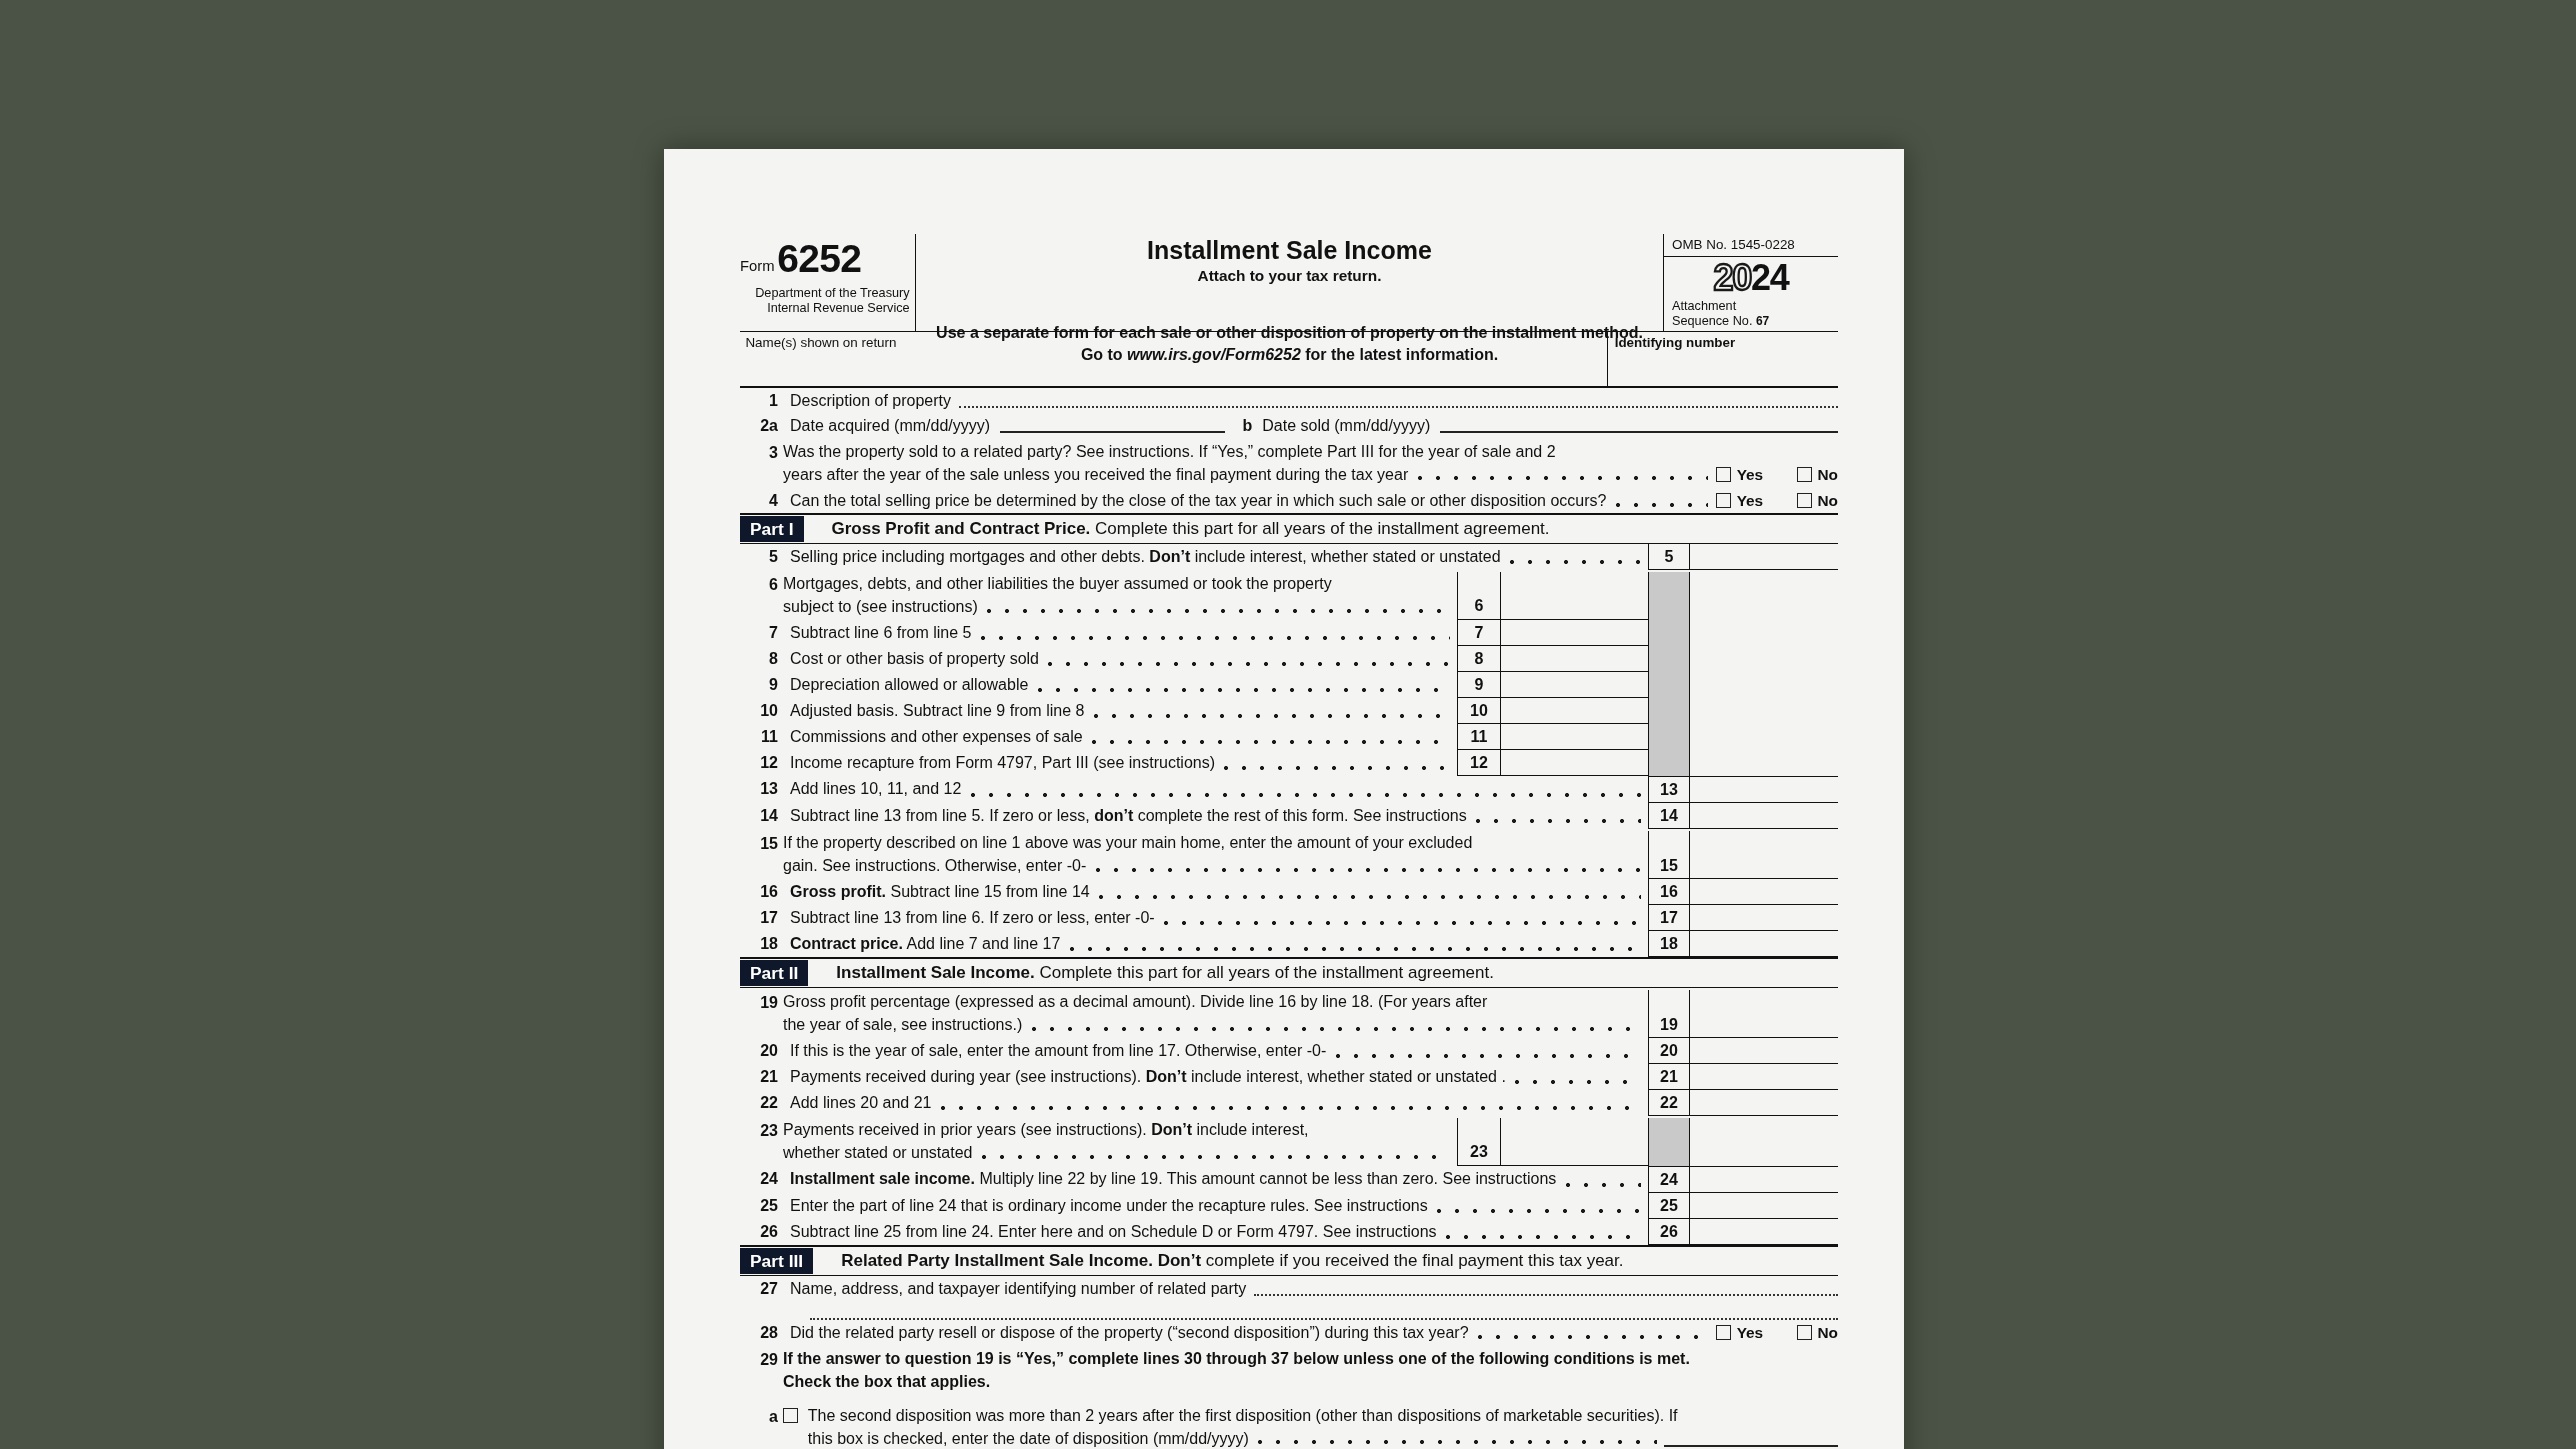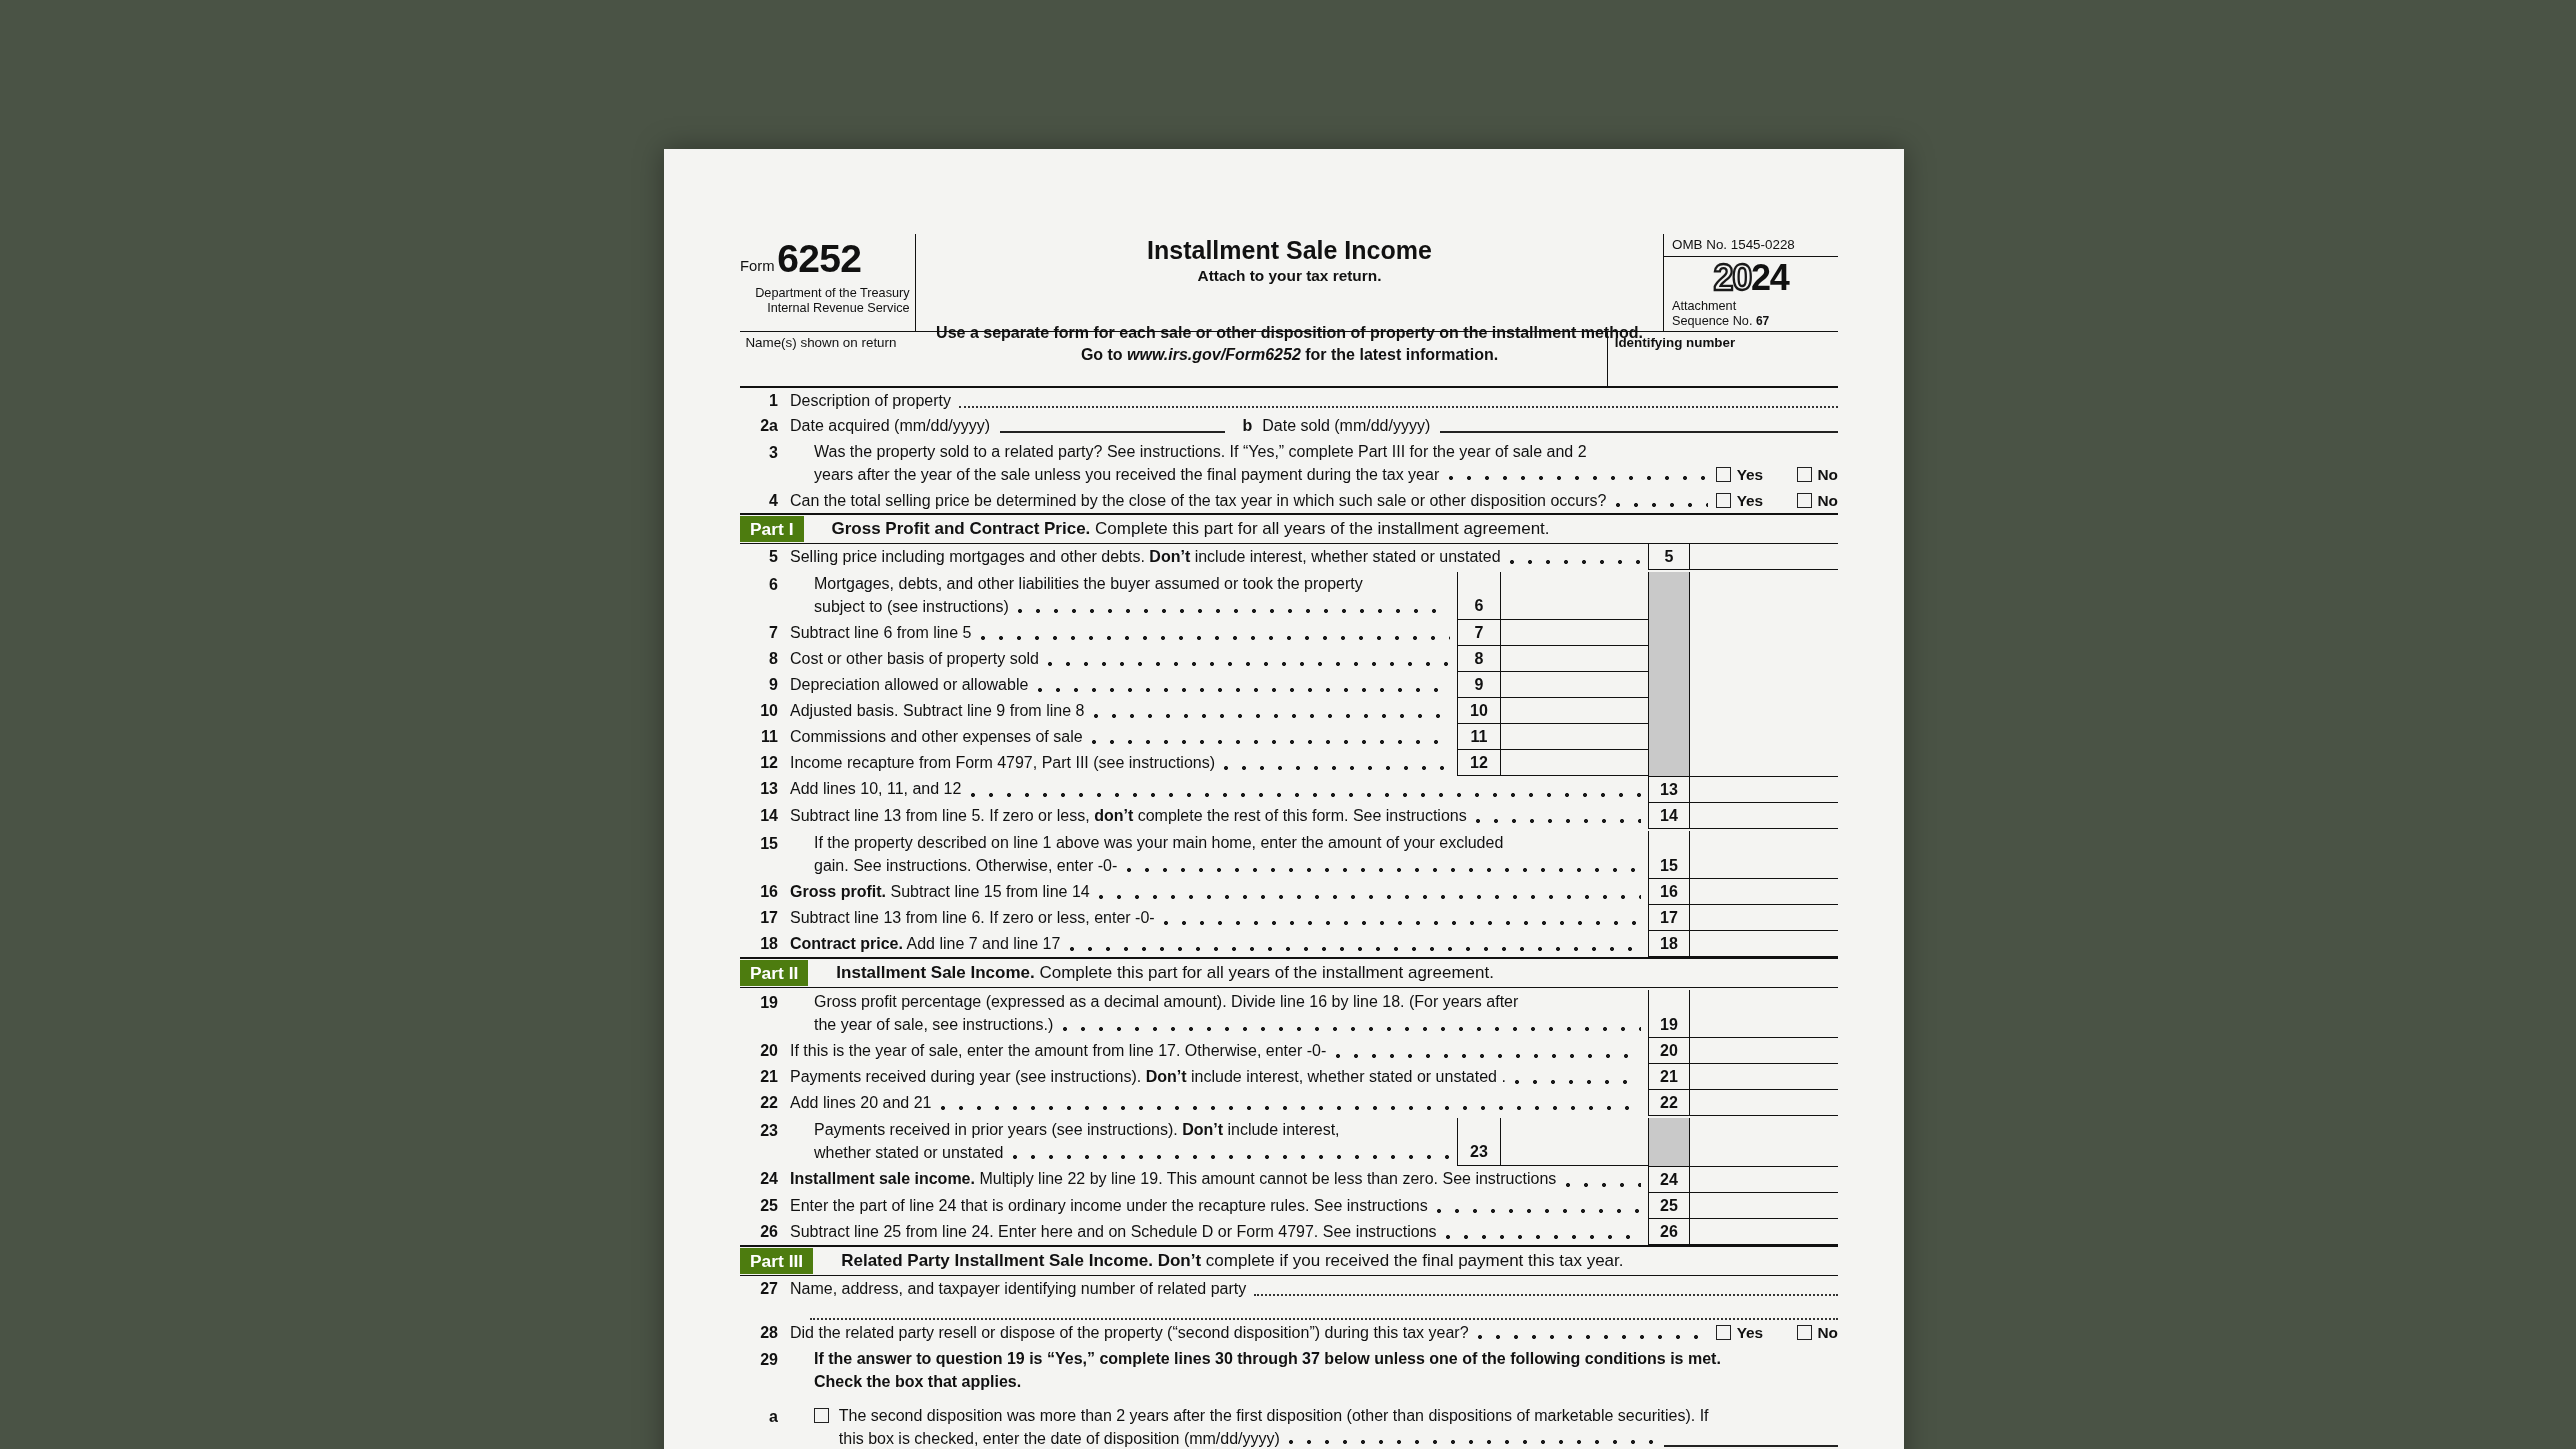--- a/index.html
+++ b/index.html
@@ -32,21 +32,21 @@
 
   
   .name-row { display:flex; height:56px; border-bottom:2.3px solid #111; }
   .name-cell { flex:1; padding:2.7px 5.4px; font-size:13.4px; }
   .id-cell { width:231px; border-left:1.3px solid #111; padding:2.7px 6.7px; font-size:13.4px; font-weight:bold; }
 
   
   .row { display:flex; font-size:16px; line-height:25px; min-height:25px; }
   .num { flex:none; width:38px; text-align:right; font-weight:bold; }
   .desc { flex:1; margin-left:12px; display:flex; min-width:0; }
-  .desc-col { flex:1; margin-left:36px; min-width:0;text-align:center; }
+  .desc-col { flex:1; margin-left:5px; min-width:0;text-align:center; }
   .dline { display:flex; line-height:23px; min-height:23px; }
   .r2 { min-height:50px; padding-top:2px; }
   .b { font-weight:bold; }
   .i { font-style:italic; }
 
   .lead { flex:1; align-self:flex-end; height:4px; margin:0 6.7px 6px 9.4px;
           background-image:radial-gradient(circle at 2px 2px, #1a1a1a 1.7px, transparent 2.3px);
           background-size:18px 4px; background-repeat:repeat-x; }
   .dline .lead { margin-bottom:5.4px; }
 
@@ -60,21 +60,21 @@
   .ibox { flex:none; width:44px; border-left:1.7px solid #111; border-right:1.7px solid #111;
           border-bottom:1.7px solid #111; text-align:center; font-weight:bold; }
   .iamt { flex:none; width:147px; border-bottom:1.7px solid #111; }
   .ibox.b2 { display:flex; align-items:flex-end; justify-content:center; }
   .ibox.b2 span { line-height:27px; }
   .gstrip { flex:none; width:42px; background:#c9c9c9; border-left:1.7px solid #111; border-right:1.7px solid #111; }
   .ofill { flex:none; width:148px; }
 
   
   .part { display:flex; align-items:stretch; min-height:28px; border-top:2.7px solid #111; border-bottom:1.7px solid #111; }
-  .badge { background:#4d7c0f; color:#fff; font-weight:bold; font-size:17.4px;
+  .badge { background:#0f172a; color:#fff; font-weight:bold; font-size:17.4px;
            display:flex; align-items:center; padding:0 10px; margin:1.3px 0; }
   .ptext { margin-left:28px; font-size:17px; line-height:28px; white-space:nowrap; }
 
   
   .cb { flex:none; display:flex; align-items:center; margin-left:4px; }
   .cbox { flex:none; width:15.4px; height:15.4px; border:1.7px solid #222; background:#f4f4f2; margin-right:5.4px; }
   .cblabel { font-weight:bold; font-size:15.4px; }
   .cbgap { flex:none; width:29.5px; }
   .lead-cb { flex:1; align-self:flex-end; height:4px; margin:0 4px 6px 9.4px;
           background-image:radial-gradient(circle at 2px 2px, #1a1a1a 1.7px, transparent 2.3px);

